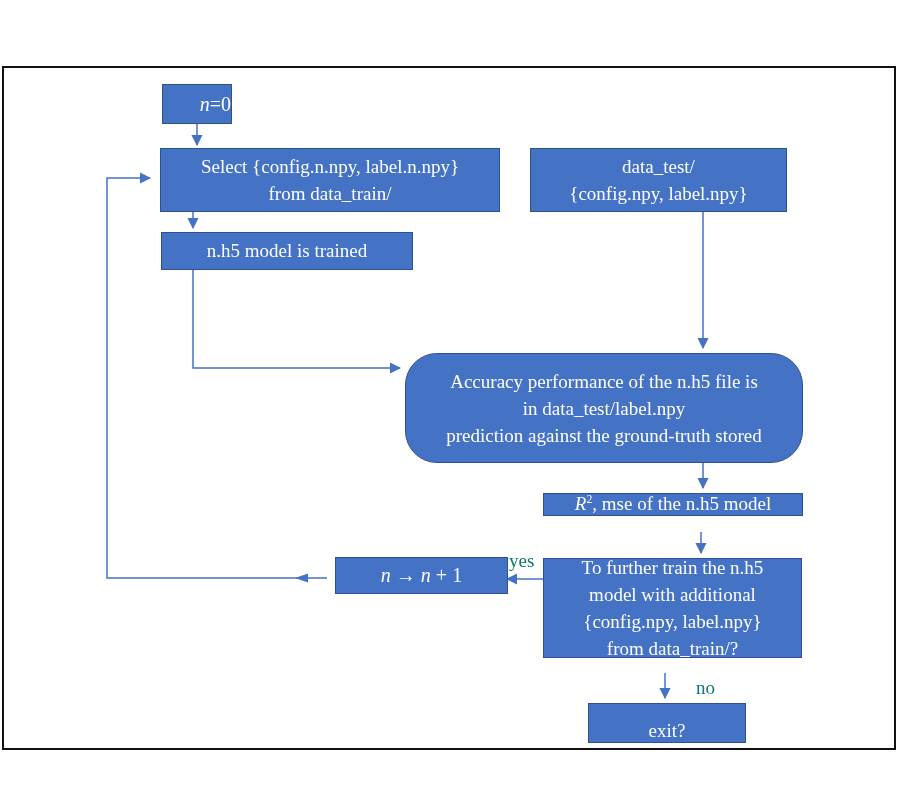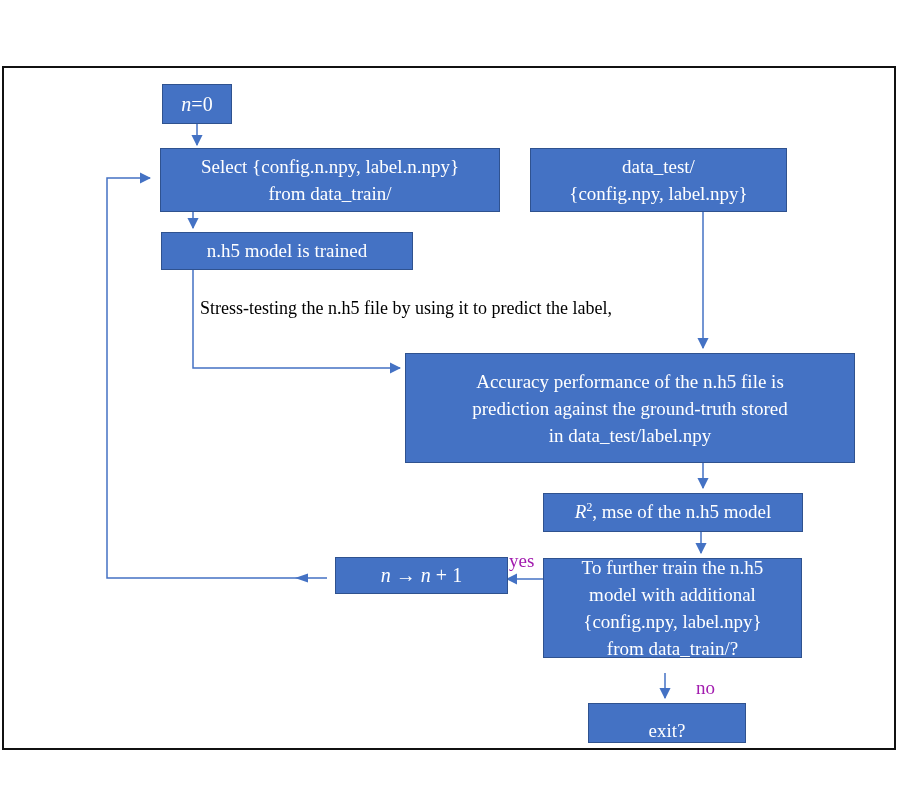--- a/index.html
+++ b/index.html
@@ -34,21 +34,21 @@
     display: flex;
     align-items: center;
     justify-content: center;
     text-align: center;
     font-size: 19px;
   }
   .node .node-text { width: 100%; }
   .node .line { display: block; line-height: 27px; white-space: nowrap; }
   .edge-label {
     position: absolute;
-    color: #a21caf;
+    color: #0f766e;
     font-size: 19px;
     line-height: 20px;
     white-space: nowrap;
   }
   #annotation {
     position: absolute;
     left: 200px; top: 297px;
     color: #000000;
     font-size: 18px;
     line-height: 23px;
@@ -76,21 +76,21 @@
     <path d="M193,270 L193,368 L400,368" fill="none" stroke="#4472C4" stroke-width="1.5" marker-end="url(#ah)"></path>
     <path d="M703,212 L703,348" fill="none" stroke="#4472C4" stroke-width="1.5" marker-end="url(#ah)"></path>
     <path d="M703,463 L703,488" fill="none" stroke="#4472C4" stroke-width="1.5" marker-end="url(#ah)"></path>
     <path d="M701,532 L701,553" fill="none" stroke="#4472C4" stroke-width="1.5" marker-end="url(#ah)"></path>
     <path d="M543,579 L507,579" fill="none" stroke="#4472C4" stroke-width="1.5" marker-end="url(#ah)"></path>
     <path d="M327,578 L107,578 L107,178 L150,178" fill="none" stroke="#4472C4" stroke-width="1.5" marker-end="url(#ah)"></path>
     <polygon points="295,578 308,573.5 308,582.5" fill="#4472C4"></polygon>
     <path d="M665,673 L665,698" fill="none" stroke="#4472C4" stroke-width="1.5" marker-end="url(#ah)"></path>
   </svg>
 
-  <div class="node" style="left:162px; top:84px; width:70px; height:40px; font-size:20px;">
+  <div class="node" style="left:162px; top:84px; width:70px; height:40px; font-size:20px;text-align:right;">
     <div class="node-text"><i>n</i><span>=0</span></div>
   </div>
 
   <div class="node" style="left:160px; top:148px; width:340px; height:64px;">
     <div class="node-text">
       <span class="line">Select {config.n.npy, label.n.npy}</span>
       <span class="line">from data_train/</span>
     </div>
   </div>
 
@@ -98,29 +98,29 @@
     <div class="node-text">n.h5 model is trained</div>
   </div>
 
   <div class="node" style="left:530px; top:148px; width:257px; height:64px;justify-content:center;">
     <div class="node-text">
       <span class="line">data_test/</span>
       <span class="line">{config.npy, label.npy}</span>
     </div>
   </div>
 
-  <div class="node" style="left:405px; top:353px; width:450px; height:110px;">
+  <div class="node" style="left:405px; top:353px; width:398px; height:110px;border-radius:32px;">
     <div class="node-text">
       <span class="line">Accuracy performance of the n.h5 file is</span>
+      <span class="line">in data_test/label.npy</span>
       <span class="line">prediction against the ground-truth stored</span>
-      <span class="line">in data_test/label.npy</span>
     </div>
   </div>
 
-  <div class="node" style="left:543px; top:493px; width:260px; height:39px;">
+  <div class="node" style="left:543px; top:493px; width:260px; height:23px;">
     <div class="node-text"><i>R</i><sup>2</sup><span>, mse of the n.h5 model</span></div>
   </div>
 
   <div class="node" style="left:543px; top:558px; width:259px; height:100px;">
     <div class="node-text">
       <span class="line">To further train the n.h5</span>
       <span class="line">model with additional</span>
       <span class="line">{config.npy, label.npy}</span>
       <span class="line">from data_train/?</span>
     </div>
@@ -132,16 +132,15 @@
 
   <div class="node" style="left:588px; top:703px; width:158px; height:40px;align-items:flex-end;">
     <div class="node-text">exit?</div>
   </div>
 
   <div class="edge-label" style="left:509px; top:551px;">yes</div>
 
   <div class="edge-label" style="left:676px; top:678px;margin-left:20px;">no</div>
 
   <div id="annotation">
-    <span class="line">Stress-testing the n.h5 file by using it to predict the label,</span>
   </div>
 
 </div>
 
 </body></html>

